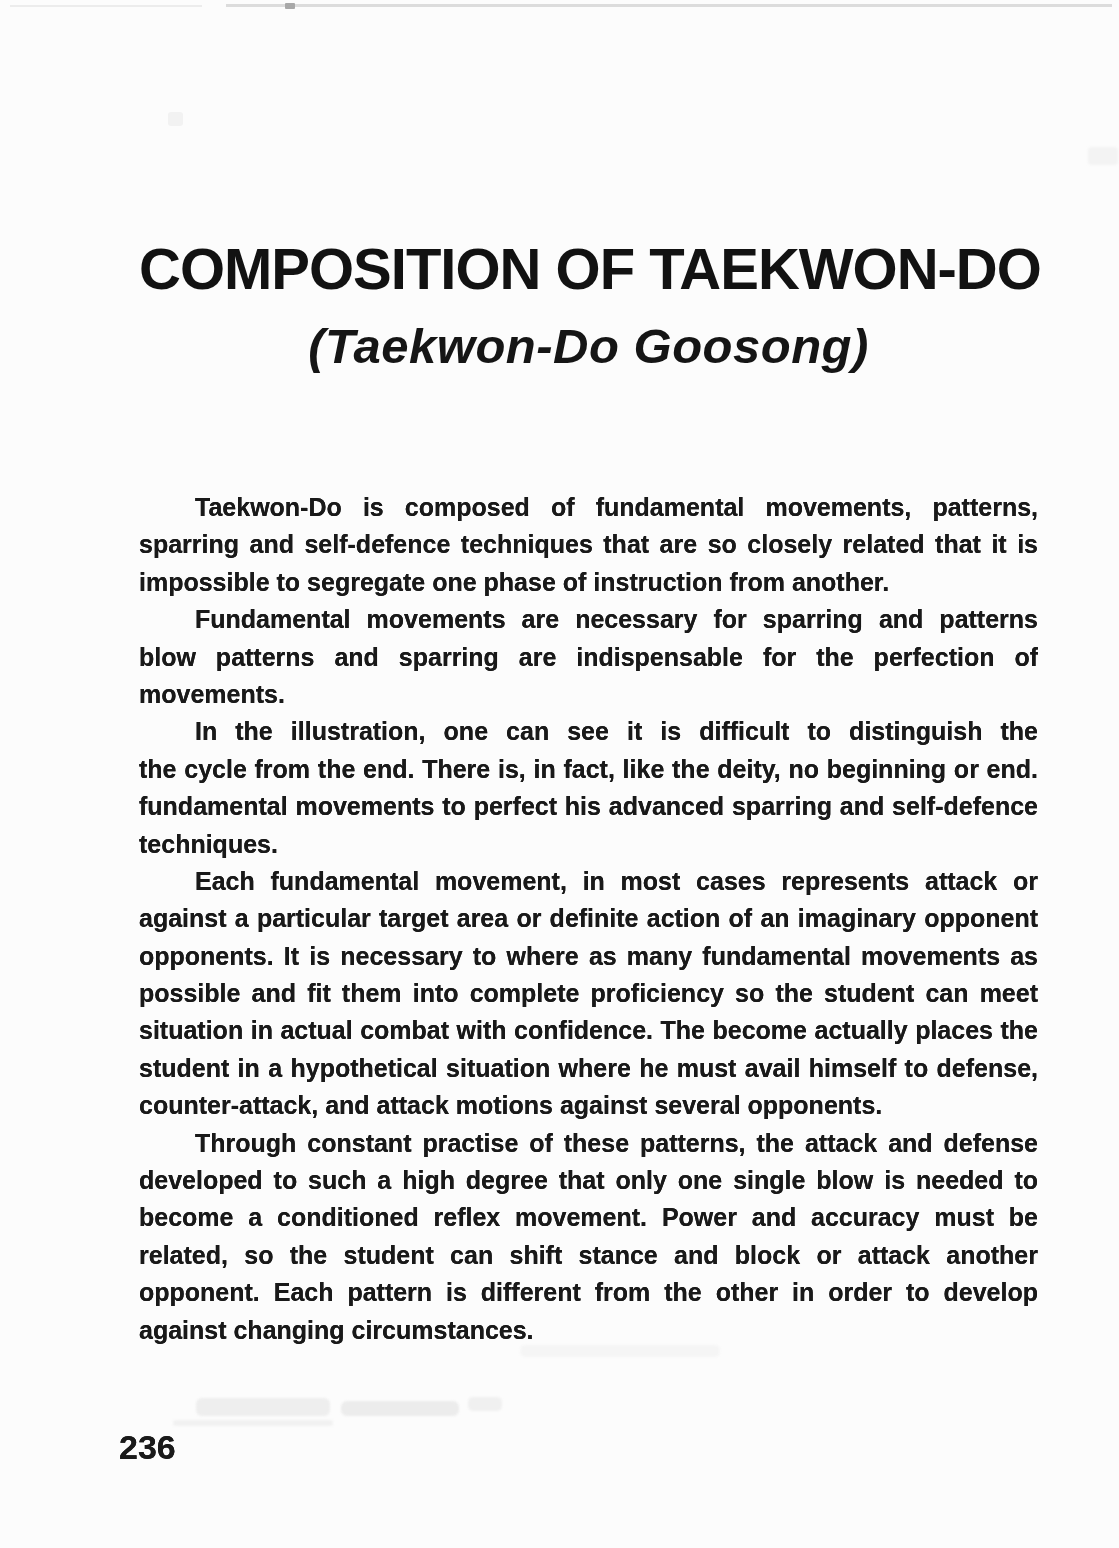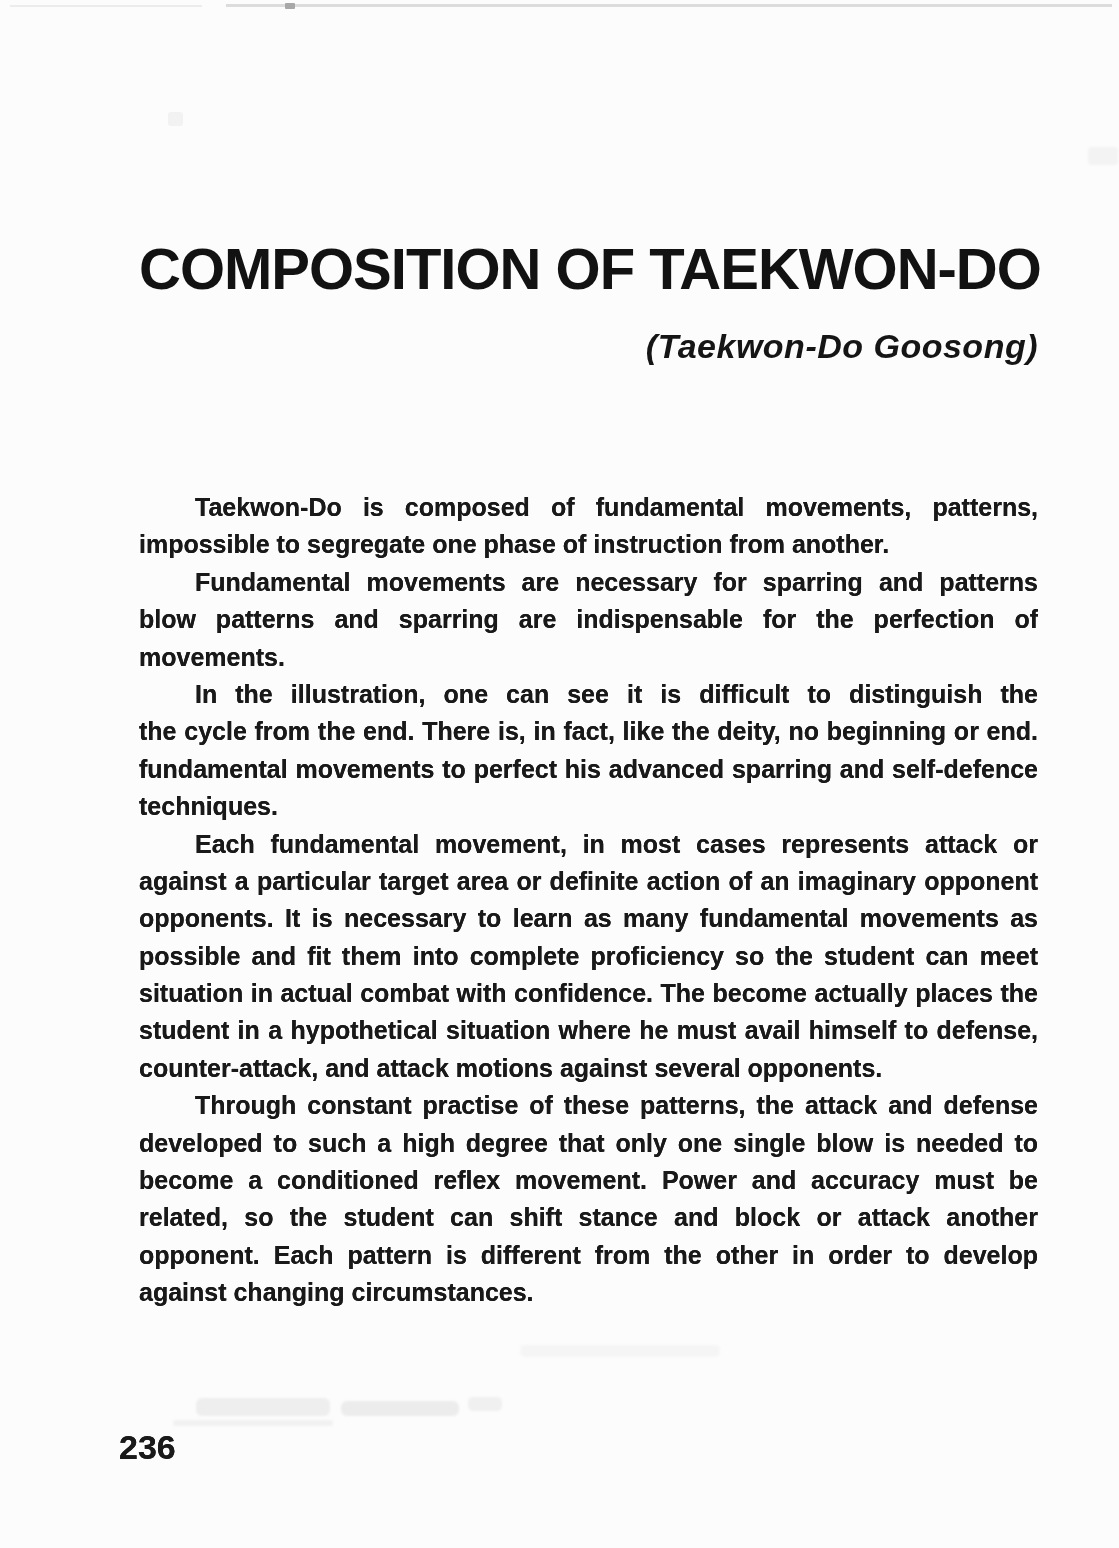--- a/index.html
+++ b/index.html
@@ -47,22 +47,22 @@
     letter-spacing: -1px;
     white-space: nowrap;
     color: #121212;
   }
   .subtitle {
     position: absolute;
     top: 322px;
     left: 139px;
     width: 899px;
     margin: 0;
-    text-align: right;
-    font-size: 34px;
+    text-align: center;
+    font-size: 49px;
     line-height: 48px;
     font-weight: bold;
     font-style: italic;
     letter-spacing: 0.5px;
     white-space: nowrap;
     color: #151515;
   }
 
   
   .body-text {
@@ -111,31 +111,32 @@
   <div class="artifact art-smudge-2"></div>
   <div class="artifact art-smudge-3"></div>
   <div class="artifact art-smudge-4"></div>
   <div class="artifact art-smear-body"></div>
 
   <h1 class="title">COMPOSITION OF TAEKWON-DO</h1>
   <h2 class="subtitle">(Taekwon-Do Goosong)</h2>
 
   <div class="body-text" id="body-text">
       <div class="line first">Taekwon-Do is composed of fundamental movements, patterns, dallyon,</div>
+      <div class="line">sparring and self-defence techniques that are so closely related that it is</div>
       <div class="line last">impossible to segregate one phase of instruction from another.</div>
       <div class="line first">Fundamental movements are necessary for sparring and patterns while</div>
       <div class="line">blow patterns and sparring are indispensable for the perfection of fundamental</div>
       <div class="line last">movements.</div>
       <div class="line first">In the illustration, one can see it is difficult to distinguish the beginning of</div>
       <div class="line">the cycle from the end. There is, in fact, like the deity, no beginning or end. A</div>
       <div class="line">fundamental movements to perfect his advanced sparring and self-defence</div>
       <div class="line last">techniques.</div>
       <div class="line first">Each fundamental movement, in most cases represents attack or defense</div>
       <div class="line">against a particular target area or definite action of an imaginary opponent or</div>
-      <div class="line">opponents. It is necessary to learn as many fundamental movements as</div>
+      <div class="line">opponents. It is necessary to where as many fundamental movements as</div>
       <div class="line">possible and fit them into complete proficiency so the student can meet any</div>
       <div class="line">situation in actual combat with confidence. The become actually places the</div>
       <div class="line">student in a hypothetical situation where he must avail himself to defense,</div>
       <div class="line last">counter-attack, and attack motions against several opponents.</div>
       <div class="line first">Through constant practise of these patterns, the attack and defense</div>
       <div class="line">developed to such a high degree that only one single blow is needed to stop an</div>
       <div class="line">become a conditioned reflex movement. Power and accuracy must be</div>
       <div class="line">related, so the student can shift stance and block or attack another</div>
       <div class="line">opponent. Each pattern is different from the other in order to develop reaction</div>
       <div class="line last">against changing circumstances.</div>

